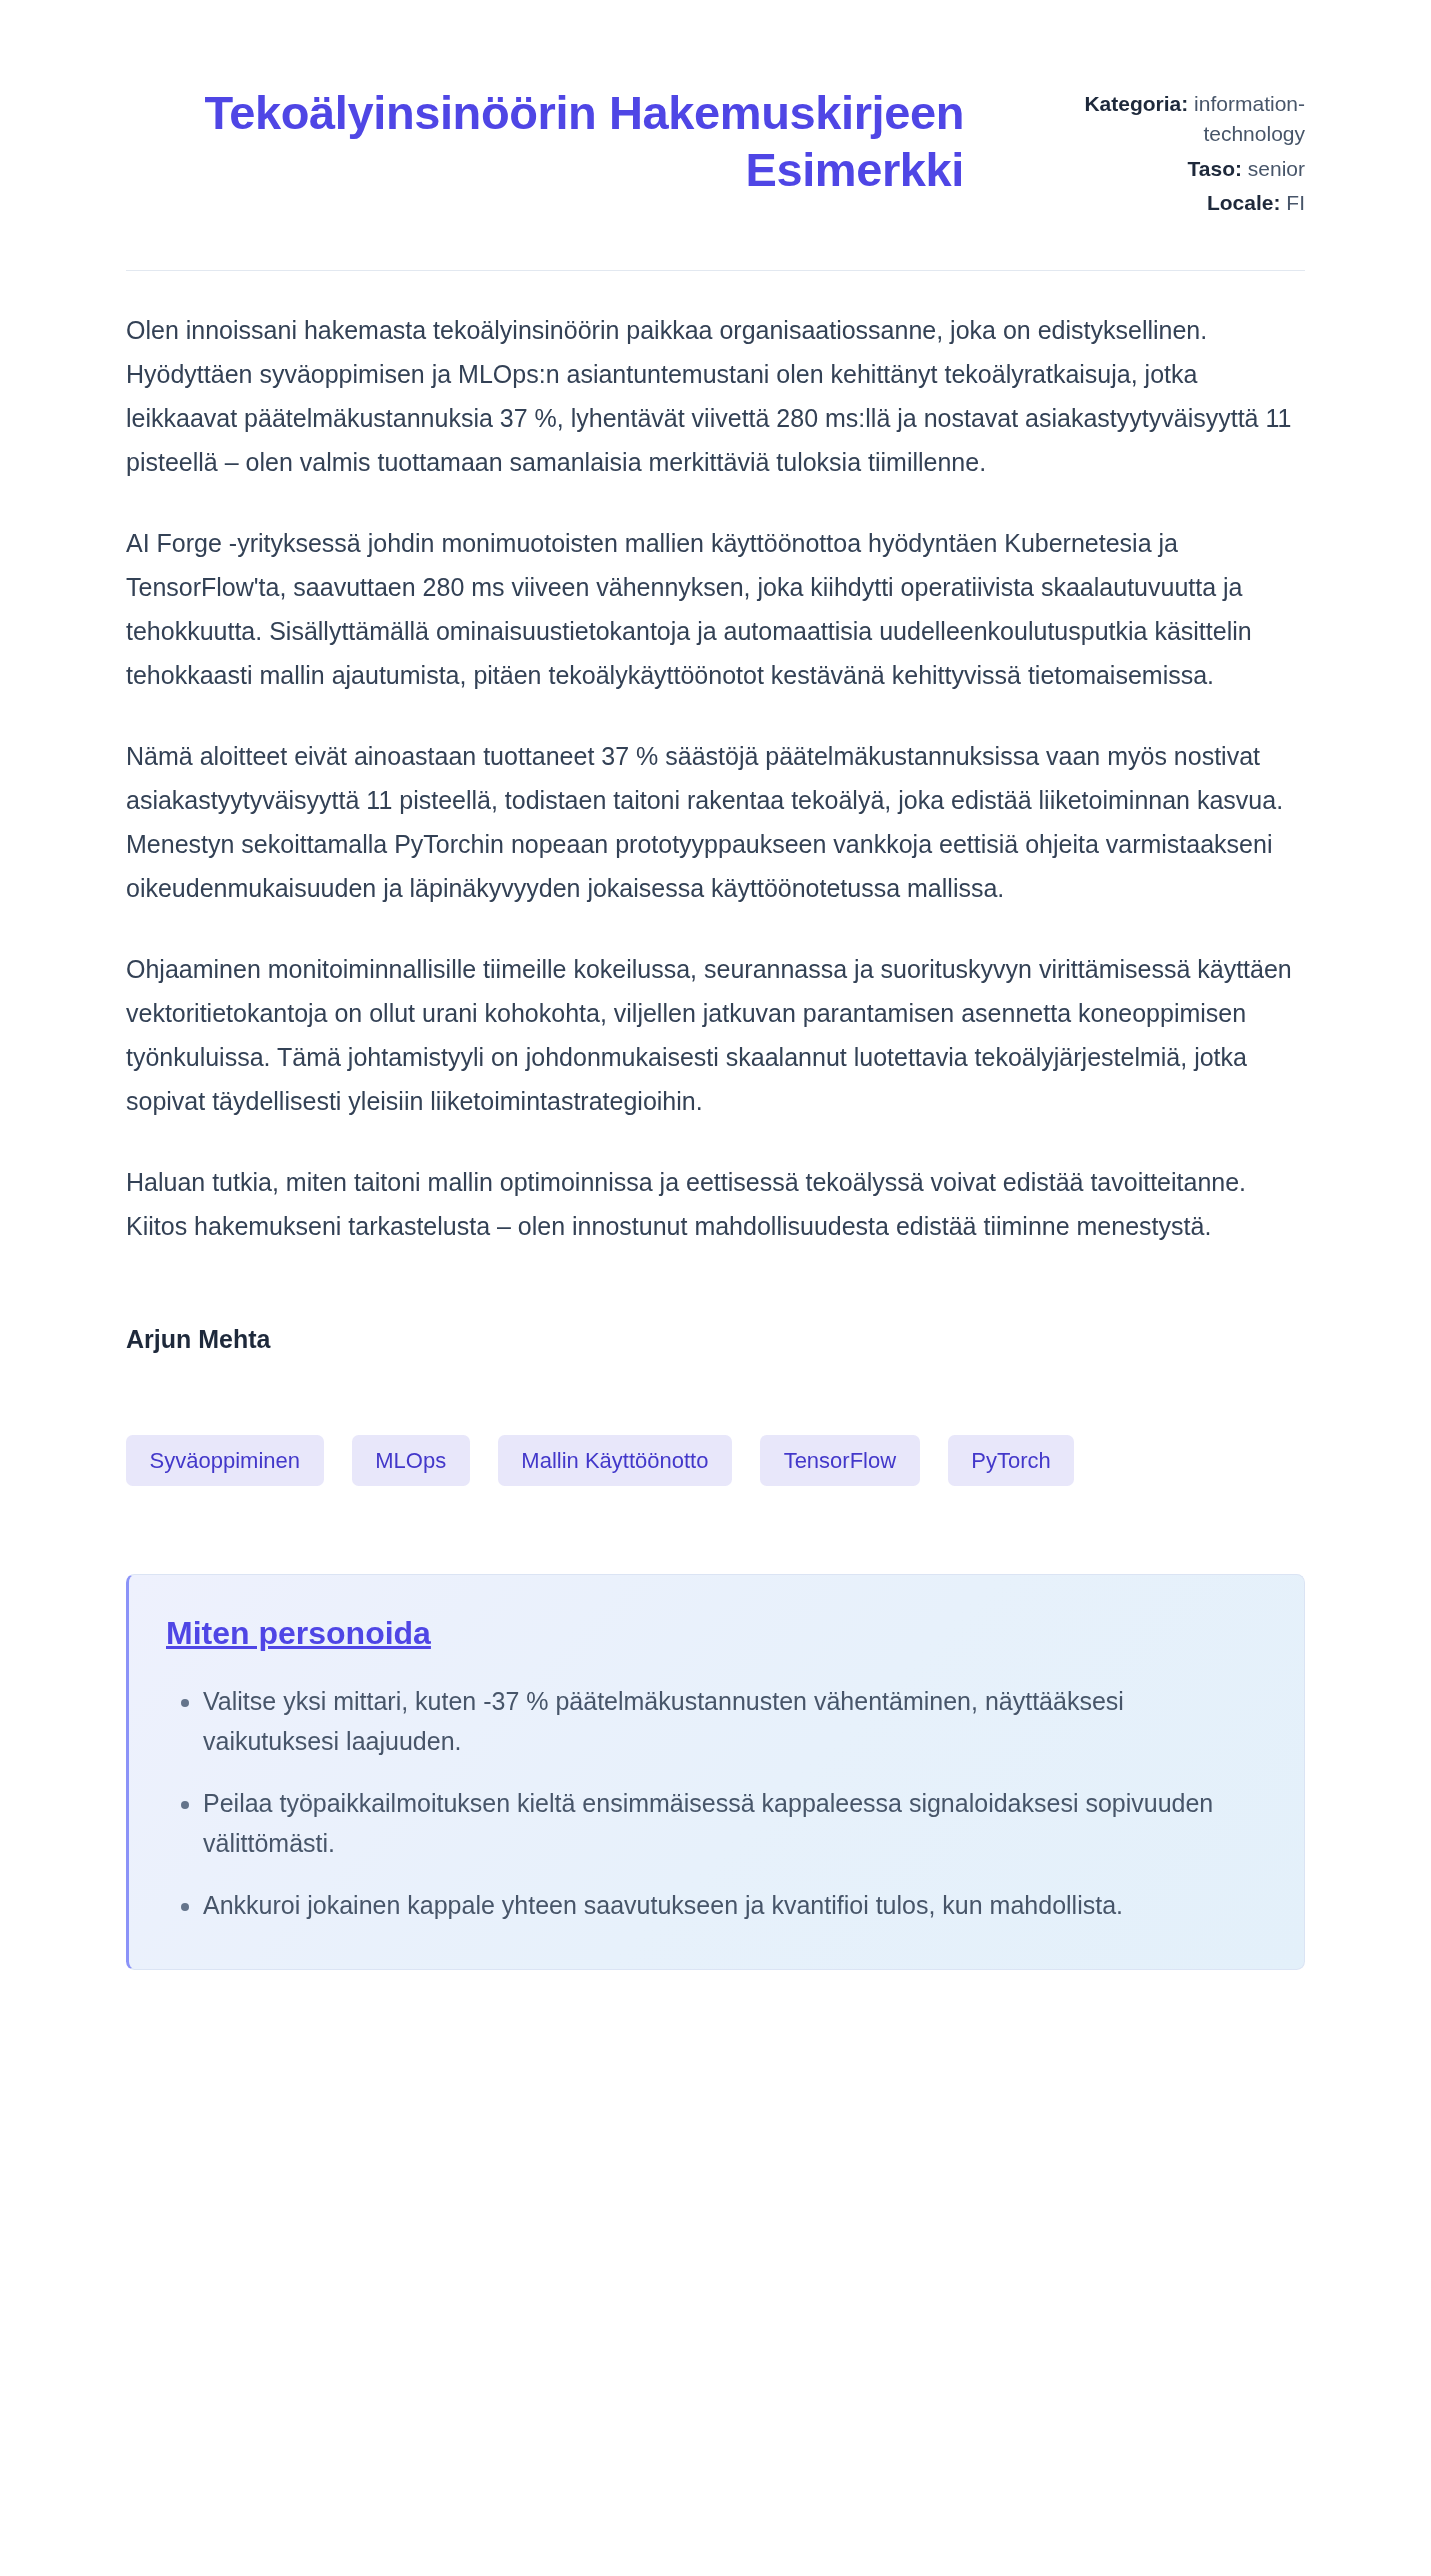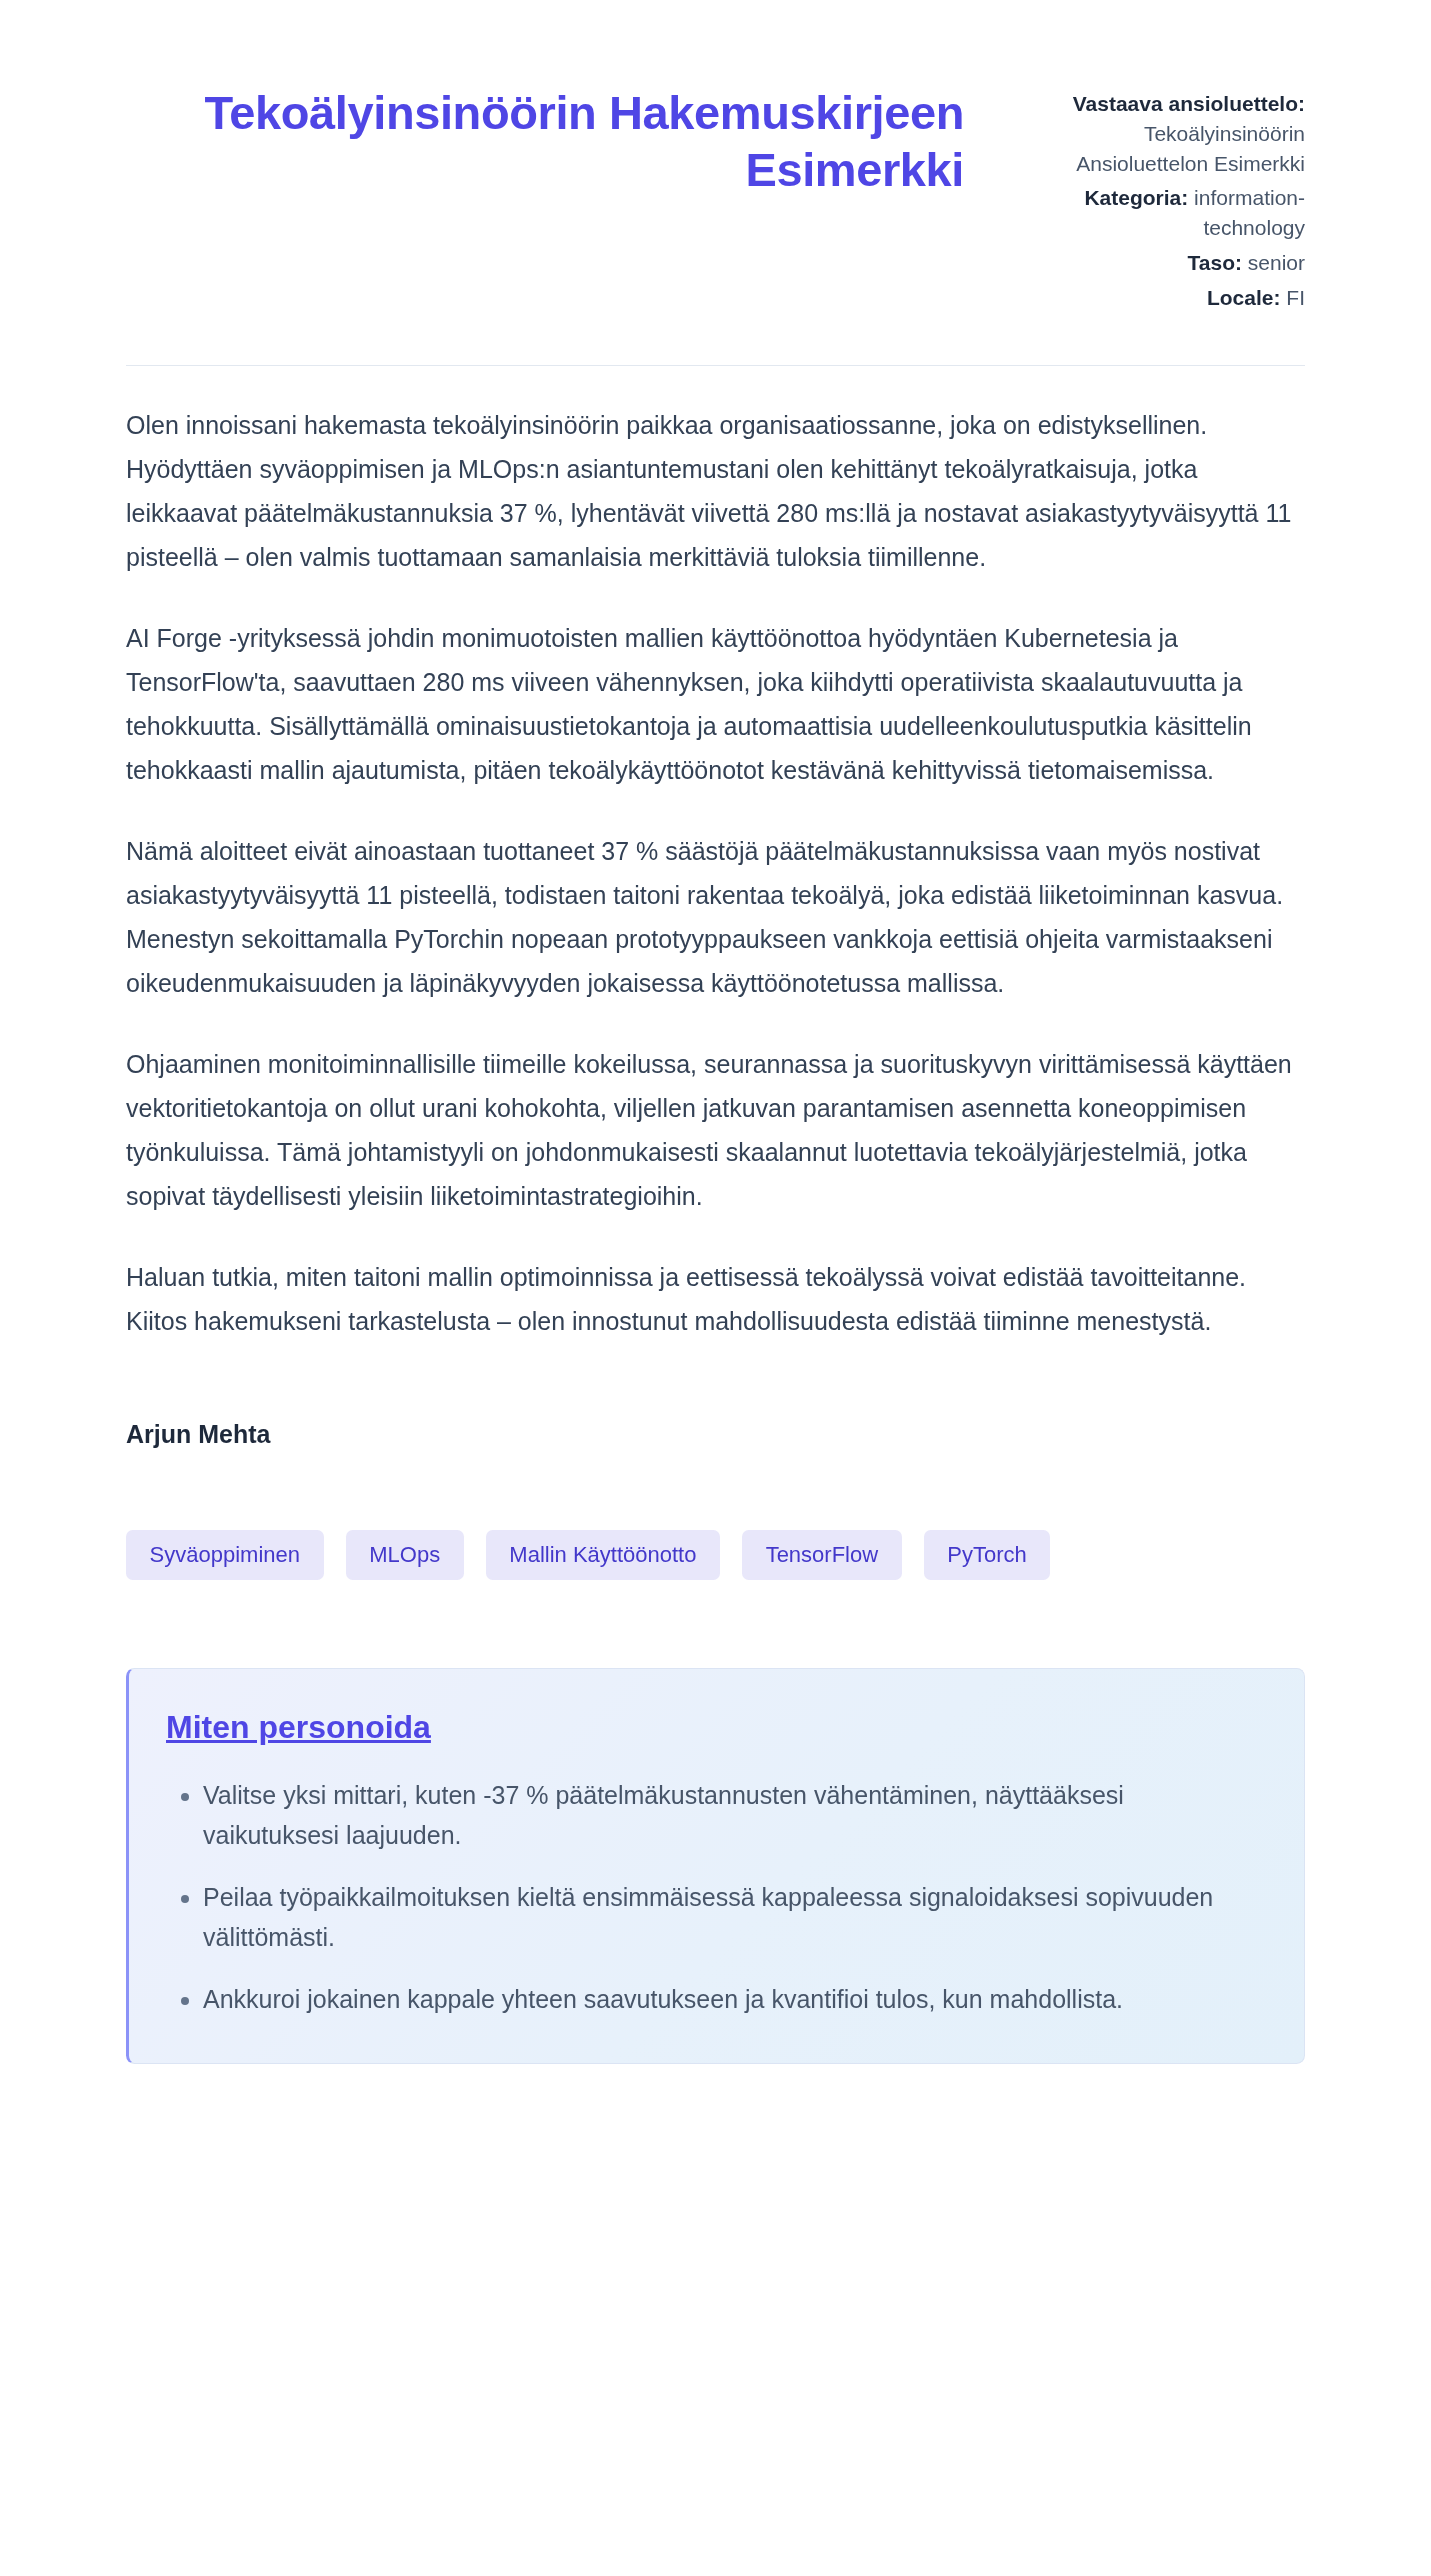--- a/index.html
+++ b/index.html
@@ -83,21 +83,21 @@
     margin-top: 18.5px;
     font-size: 25px;
     color: #475569;
   }
 
   
   .tags {
     margin-top: 81px;
     display: flex;
     flex-wrap: wrap;
-    gap: 22px;
+    gap: 28px;
   }
   .tag {
     display: inline-block;
     background: var(--chip-bg, #e8e7fa);
     color: var(--chip-text, #4338ca);
     font-size: 22px;
     line-height: 1;
     padding: 14.3px 23.6px;
     border-radius: 6.7px;
     cursor: pointer;
@@ -138,24 +138,20 @@
 <body>
 
 <div class="page">
 
   <header class="header">
     <div class="header-left">
       <h1 class="title">Tekoälyinsinöörin Hakemuskirjeen Esimerkki</h1>
     </div>
     <aside class="meta">
       <div class="meta-row">
-        <div class="meta-label">Vastaava ansioluettelo:</div>
-        <a class="meta-value">Tekoälyinsinöörin Ansioluettelon Esimerkki</a>
-      </div>
-      <div class="meta-row">
         <span class="meta-label">Kategoria:</span>
         <span class="meta-value">information-technology</span>
       </div>
       <div class="meta-row">
         <span class="meta-label">Taso:</span>
         <span class="meta-value">senior</span>
       </div>
       <div class="meta-row">
         <span class="meta-label">Locale:</span>
         <span class="meta-value">FI</span>

